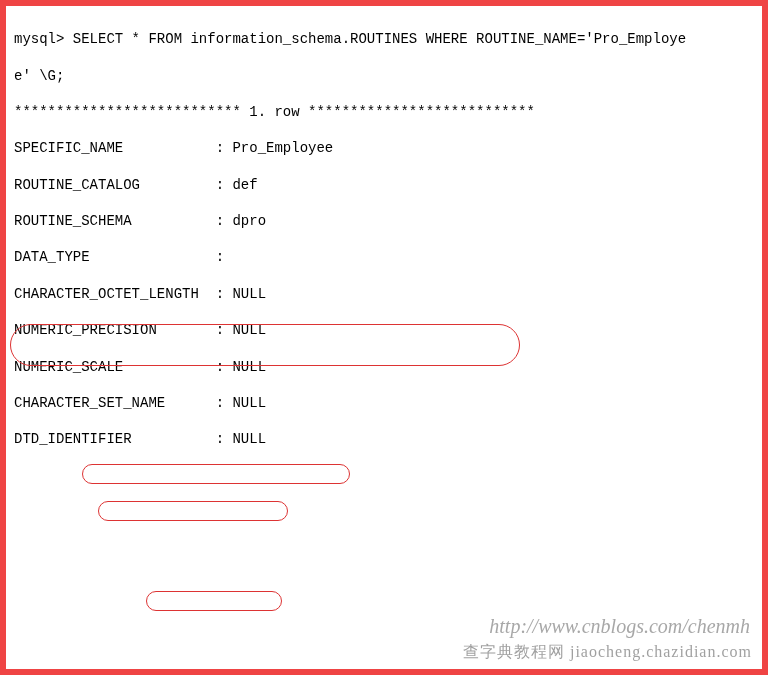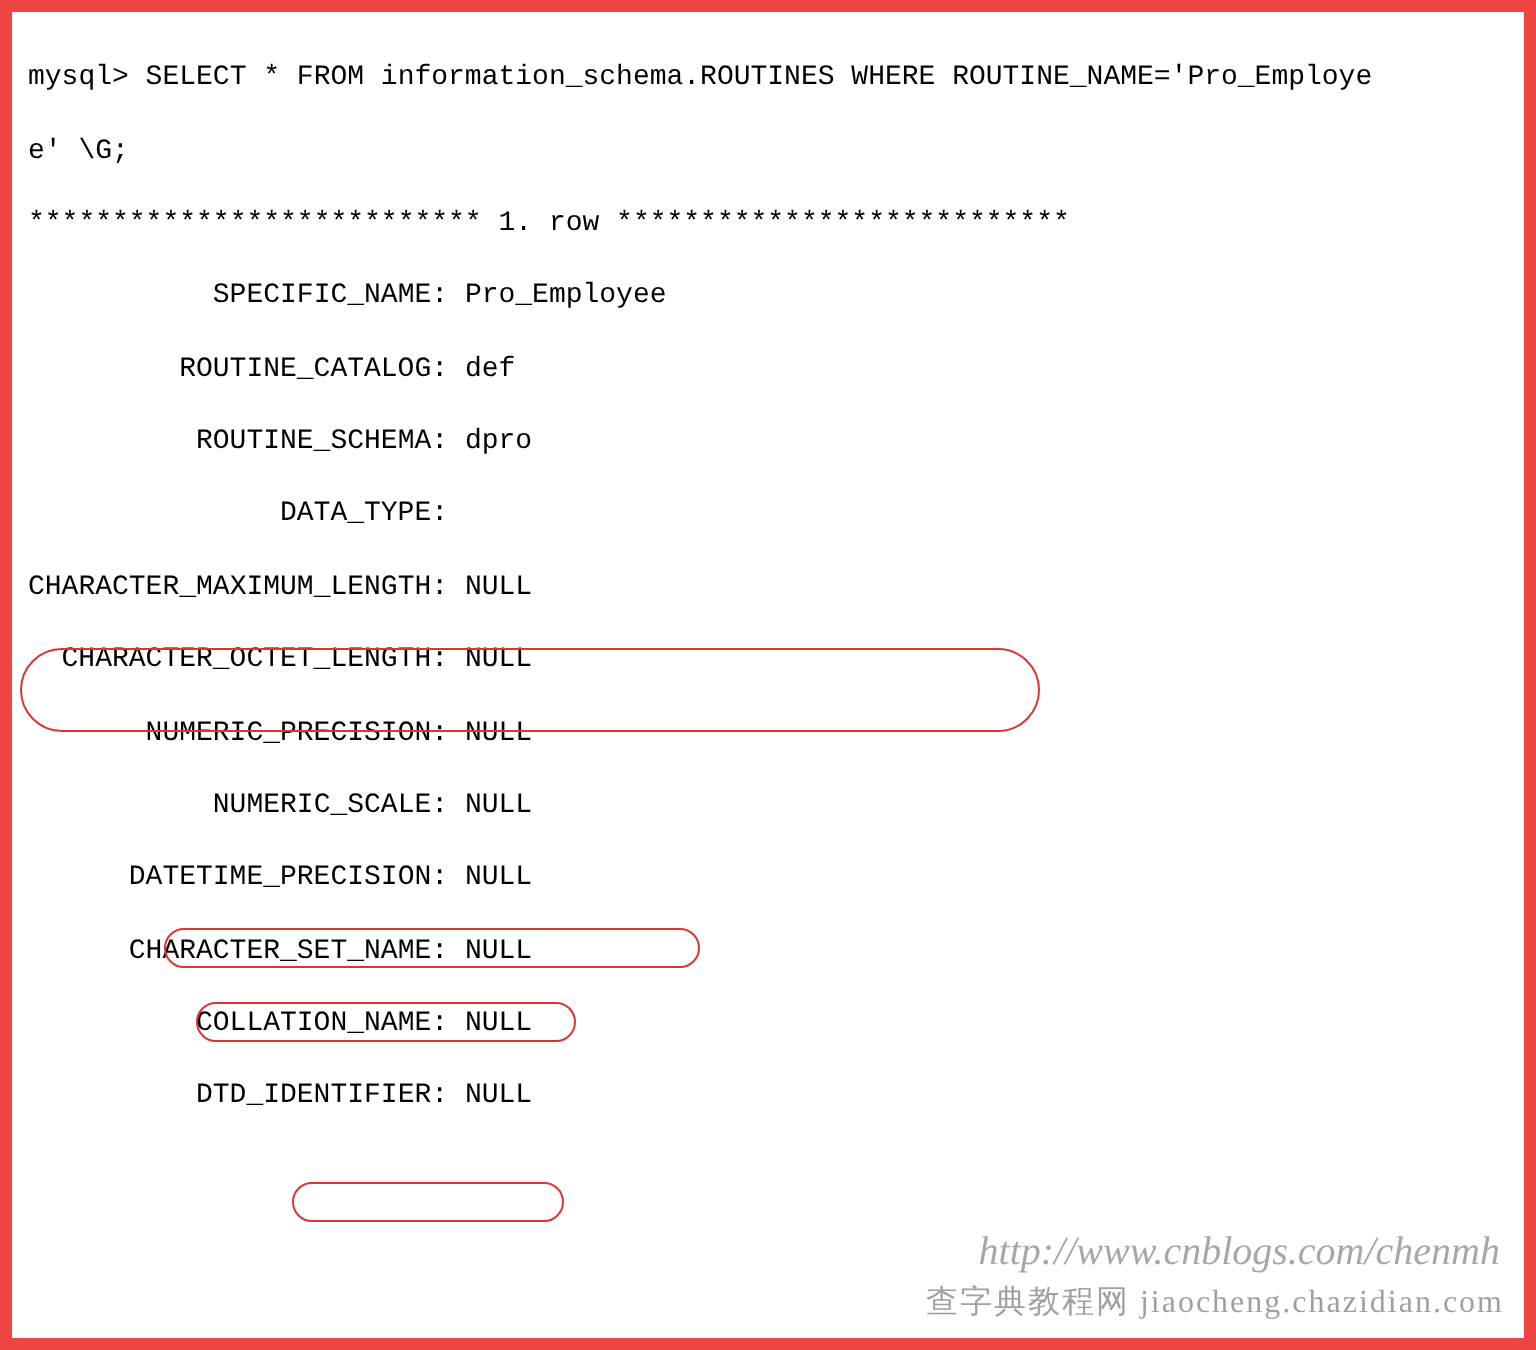--- a/index.html
+++ b/index.html
@@ -24,21 +24,20 @@
     white-space: pre;
     position: relative;
     z-index: 0;
   }
   .row {
     display: block;
   }
   .label {
     display: inline-block;
     width: 24ch;
-    text-align: right;
   }
   .sep {
     display: inline-block;
   }
   .val {
     display: inline;
   }
   .circle {
     position: absolute;
     border: 1.5px solid #d33;
@@ -76,27 +75,24 @@
 
 <div class="frame">
   <div class="term">
 <span class="row">mysql&gt; SELECT * FROM information_schema.ROUTINES WHERE ROUTINE_NAME='Pro_Employe</span>
 <span class="row">e' \G;</span>
 <span class="row">*************************** 1. row ***************************</span>
 <span class="row"><span class="label">SPECIFIC_NAME</span><span class="sep">: </span><span class="val">Pro_Employee</span></span>
 <span class="row"><span class="label">ROUTINE_CATALOG</span><span class="sep">: </span><span class="val">def</span></span>
 <span class="row"><span class="label">ROUTINE_SCHEMA</span><span class="sep">: </span><span class="val">dpro</span></span>
 <span class="row"><span class="label">DATA_TYPE</span><span class="sep">: </span><span class="val"></span></span>
-<span class="row"><span class="label">CHARACTER_MAXIMUM_LENGTH</span><span class="sep">: </span><span class="val">NULL</span></span>
 <span class="row"><span class="label">CHARACTER_OCTET_LENGTH</span><span class="sep">: </span><span class="val">NULL</span></span>
 <span class="row"><span class="label">NUMERIC_PRECISION</span><span class="sep">: </span><span class="val">NULL</span></span>
 <span class="row"><span class="label">NUMERIC_SCALE</span><span class="sep">: </span><span class="val">NULL</span></span>
-<span class="row"><span class="label">DATETIME_PRECISION</span><span class="sep">: </span><span class="val">NULL</span></span>
 <span class="row"><span class="label">CHARACTER_SET_NAME</span><span class="sep">: </span><span class="val">NULL</span></span>
-<span class="row"><span class="label">COLLATION_NAME</span><span class="sep">: </span><span class="val">NULL</span></span>
 <span class="row"><span class="label">DTD_IDENTIFIER</span><span class="sep">: </span><span class="val">NULL</span></span>
 
 
 
 
 
 
 
 
 

